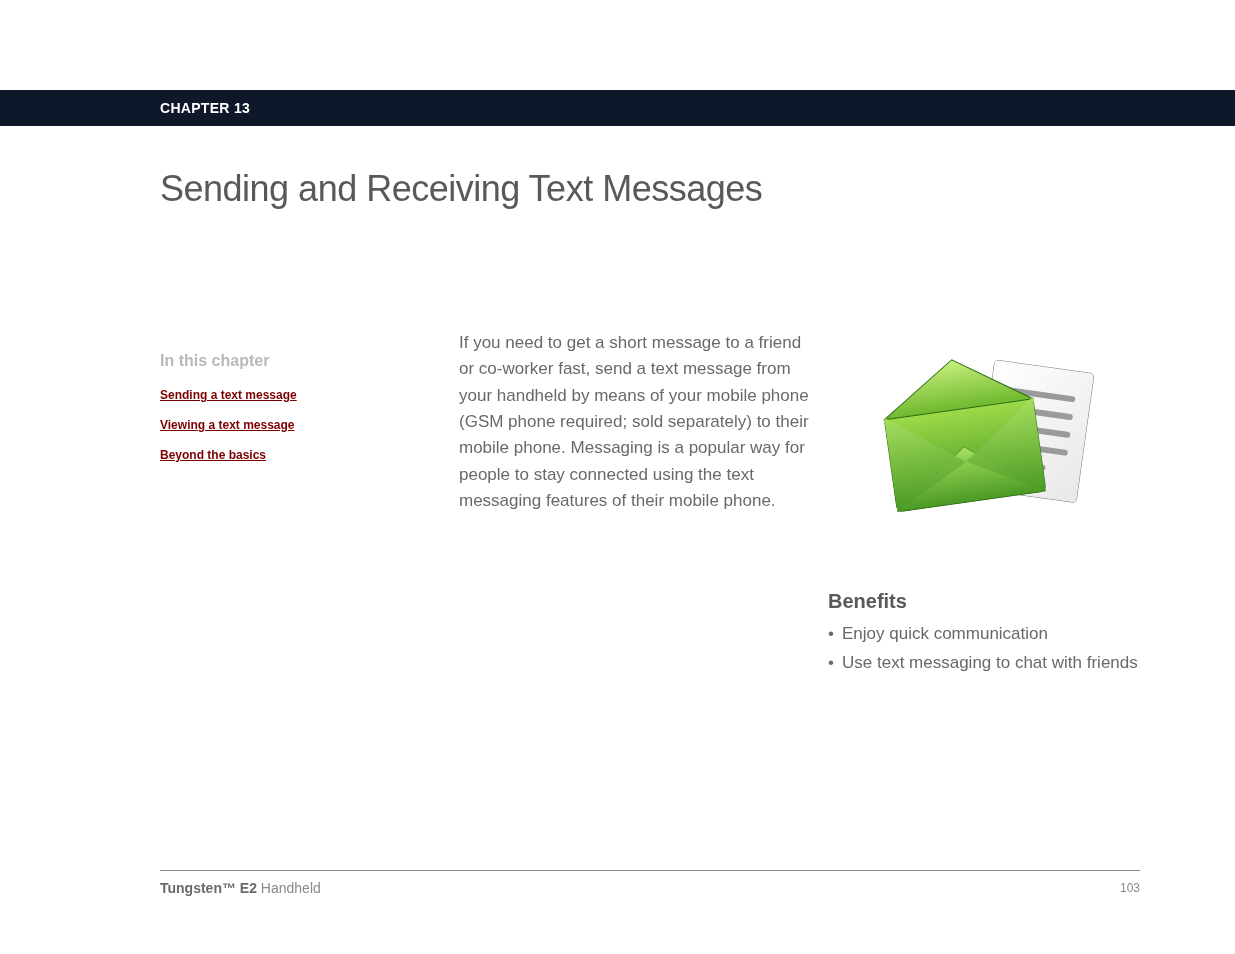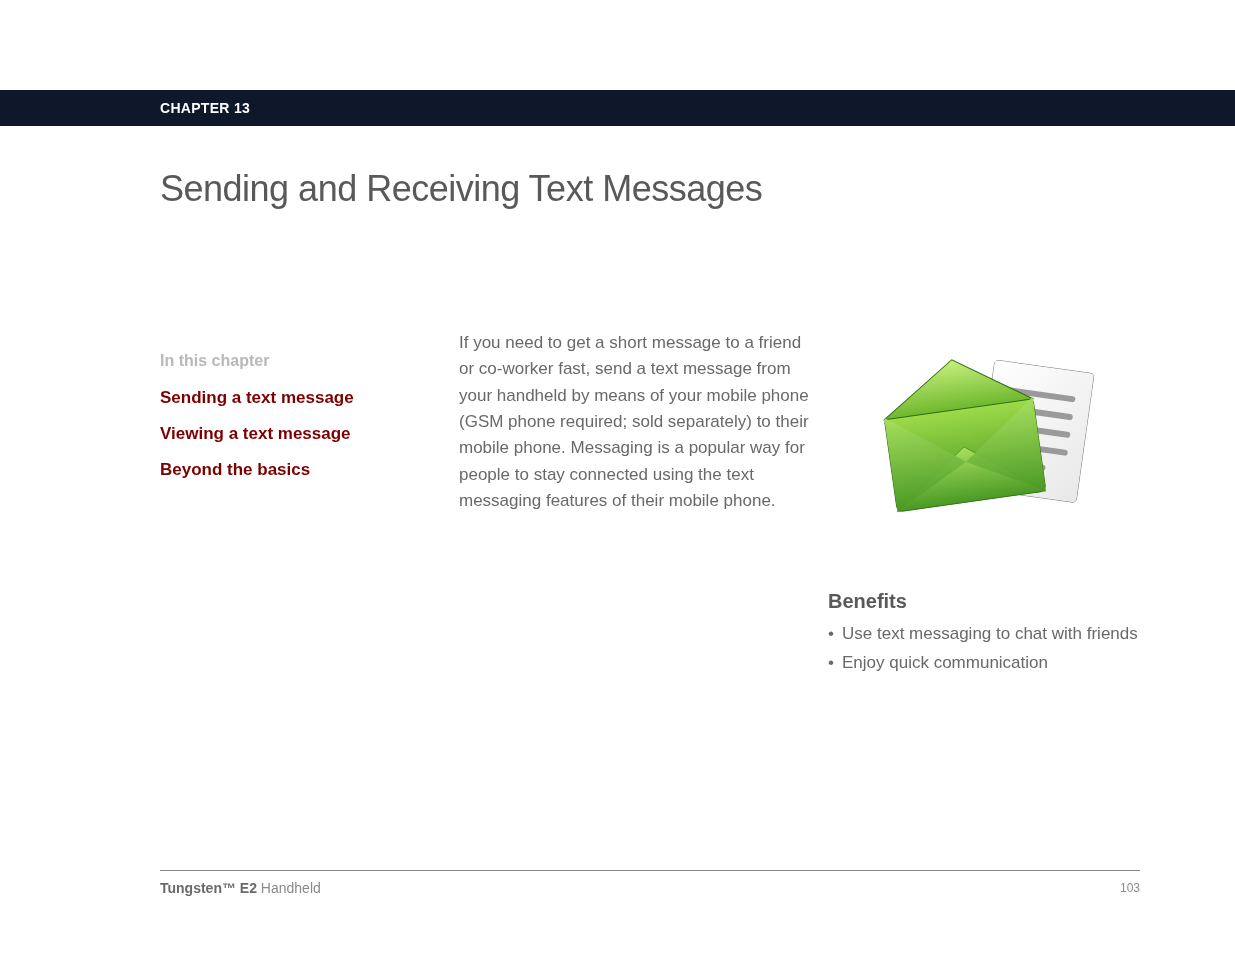--- a/index.html
+++ b/index.html
@@ -42,23 +42,24 @@
     width: 240px;
   }
   .sidebar-heading {
     font-size: 16px;
     font-weight: bold;
     color: #b9b9b9;
     margin-bottom: 18px;
   }
   .sidebar-link {
     display: block;
-    font-size: 17px;
+    font-size: 12px;
     font-weight: bold;
     color: #7d0000;
+    text-decoration: underline;
     margin-bottom: 16px;
     cursor: pointer;
   }
   .intro {
     position: absolute;
     top: 330px;
     left: 459px;
     width: 350px;
     font-size: 17px;
     line-height: 1.55;
@@ -180,22 +181,22 @@
 
       <path d="M0 30 L75 85 L0 125 Z" fill="url(#envFront)" opacity="0.9"></path>
       <path d="M150 30 L75 85 L150 125 Z" fill="url(#envFront)" opacity="0.9"></path>
     </g>
   </svg>
 </div>
 
 <div class="benefits">
   <div class="benefits-heading">Benefits</div>
   <ul>
+    <li>Enjoy quick communication</li>
     <li>Use text messaging to chat with friends</li>
-    <li>Enjoy quick communication</li>
   </ul>
 </div>
 
 <div class="footer-rule"></div>
 <div class="footer">
   <span class="product">
     <strong>Tungsten™ E2</strong><span> Handheld</span>
   </span>
   <span class="page">103</span>
 </div>

